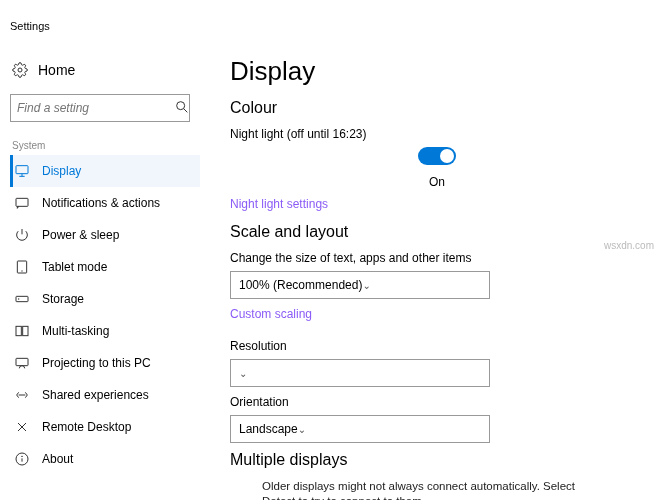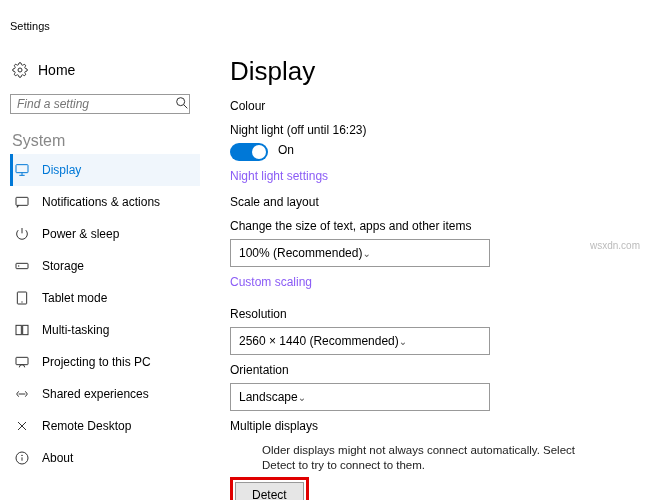--- a/index.html
+++ b/index.html
@@ -32,42 +32,42 @@
       display: flex;
       align-items: center;
       gap: 10px;
       padding: 6px 2px;
       font-size: 14px;
     }
     .home-row .icon { width: 16px; display:flex; align-items:center; justify-content:center;}
     .search-box {
       margin-top: 10px;
       border: 1px solid #999;
-      height: 20px;
+      height: 28px;
       display: flex;
       align-items: center;
       padding: 0 6px;
       width: 180px;
     }
     .search-box input {
       border: none;
       outline: none;
       flex: 1;
       font-size: 12px;
       font-style: italic;
       color: #888;
       background: transparent;
     }
     .search-box .search-icon {
       font-size: 12px;
       color: #666;
     }
     .section-label {
       color: #888;
-      font-size: 16px;
+      font-size: 10px;
       margin-top: 18px;
       margin-bottom: 4px;
       padding-left: 2px;
     }
     .nav-item {
       display: flex;
       align-items: center;
       gap: 12px;
       padding: 8px 4px;
       font-size: 12px;
@@ -91,33 +91,34 @@
       flex: 1;
       padding-left: 30px;
     }
     h1 {
       font-weight: 300;
       font-size: 26px;
       margin-bottom: 12px;
     }
     h2 {
       font-weight: 400;
-      font-size: 12px;
+      font-size: 16px;
       margin-top: 2px;
       margin-bottom: 10px;
     }
     .label-text {
       font-size: 12px;
       margin-bottom: 6px;
     }
     .toggle-row {
       display: flex;
-      align-items: flex-start;
+      align-items: center;
       gap: 10px;
       margin-bottom: 8px;
+      flex-direction: column;
     }
     .toggle {
       width: 38px;
       height: 18px;
       background: #0078d7;
       border-radius: 9px;
       position: relative;
     }
     .toggle .knob {
       position: absolute;
@@ -161,21 +162,21 @@
     }
     .desc {
       font-size: 11.5px;
       color: #222;
       line-height: 1.3;
       max-width: 340px;
       margin-left: 32px;
     }
     .watermark {
       position: absolute;
-      right: 14px;
+      right: 0;
       top: 240px;
       font-size: 10px;
       color: #bbb;
       writing-mode: horizontal-tb;
     }
     svg { width:16px; height:16px; stroke:#333; stroke-width:1.5; fill:none; }
     .nav-item.active svg { stroke:#0078d7; }
   </style>
 </head>
 <body>
@@ -231,34 +232,34 @@
           <svg viewBox="0 0 24 24">
             <path d="M12 3v8"></path>
             <path d="M6.3 6.3a8 8 0 1 0 11.4 0"></path>
           </svg>
         </span>
       <span>Power &amp; sleep</span>
     </div>
     <div class="nav-item">
       <span class="icon">
           <svg viewBox="0 0 24 24">
+            <rect x="5" y="3" width="14" height="18" rx="1"></rect>
+            <line x1="11" y1="18" x2="13" y2="18"></line>
+          </svg>
+        </span>
+      <span>Tablet mode</span>
+    </div>
+    <div class="nav-item">
+      <span class="icon">
+          <svg viewBox="0 0 24 24">
             <rect x="3" y="8" width="18" height="8" rx="1"></rect>
             <circle cx="7" cy="12" r="1" fill="#333" stroke="none"></circle>
           </svg>
         </span>
       <span>Storage</span>
-    </div>
-    <div class="nav-item">
-      <span class="icon">
-          <svg viewBox="0 0 24 24">
-            <rect x="5" y="3" width="14" height="18" rx="1"></rect>
-            <line x1="11" y1="18" x2="13" y2="18"></line>
-          </svg>
-        </span>
-      <span>Tablet mode</span>
     </div>
     <div class="nav-item">
       <span class="icon">
           <svg viewBox="0 0 24 24">
             <rect x="3" y="5" width="8" height="14"></rect>
             <rect x="13" y="5" width="8" height="14"></rect>
           </svg>
         </span>
       <span>Multi-tasking</span>
     </div>
@@ -316,21 +317,20 @@
     <h2>Scale and layout</h2>
     <div class="label-text">Change the size of text, apps and other items</div>
     <div class="dropdown">
       <span>100% (Recommended)</span>
       <span class="chev">⌄</span>
     </div>
     <a class="link">Custom scaling</a>
 
     <div class="label-text" style="margin-top:8px">Resolution</div>
     <div class="dropdown">
-      <span>2560 × 1440 (Recommended)</span>
       <span class="chev">⌄</span>
     </div>
 
     <div class="label-text">Orientation</div>
     <div class="dropdown">
       <span>Landscape</span>
       <span class="chev">⌄</span>
     </div>
 
     <h2>Multiple displays</h2>

